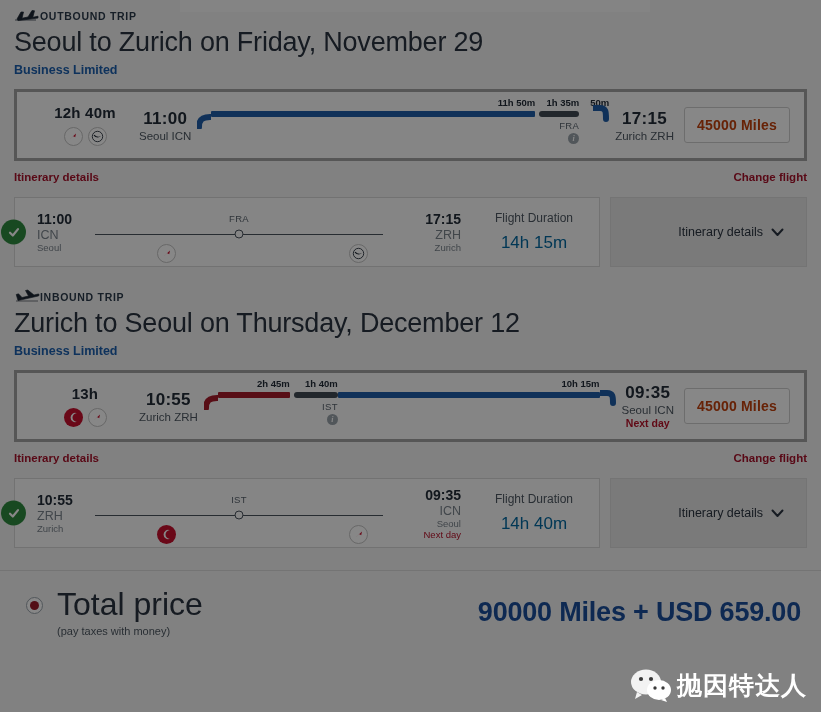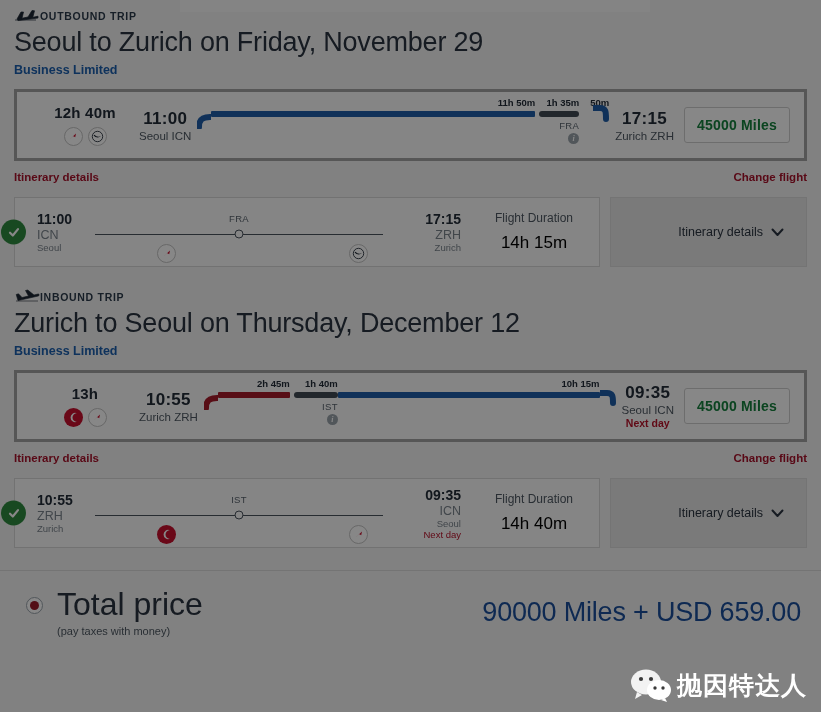--- a/index.html
+++ b/index.html
@@ -89,21 +89,21 @@
     text-align: center; margin-top: 2px; font-style: italic;
     font-family: "Liberation Serif", serif;
   }
   .hookL { width: 14px; height: 20px; }
   .hookR { width: 16px; height: 20px; }
 
   .miles-btn {
     flex: none; margin-left: 10px;
     border: 1px solid #cfcfcf; background: #fff;
     border-radius: 3px; padding: 9px 12px;
-    font-size: 14px; font-weight: 700; color: #15803d;
+    font-size: 14px; font-weight: 700; color: #c2410c;
     letter-spacing: .2px;
   }
 
   
   .links-row {
     display: flex; justify-content: space-between;
     padding: 10px 14px 0 14px;
     font-size: 11.5px; font-weight: 700;
   }
   .link-red { color: #a8122b; cursor: pointer; }
@@ -139,21 +139,21 @@
     background: #fbfbfb; border: 1px solid #4a545e;
   }
   .d-stop-code {
     position: absolute; left: 50%; top: 11px; transform: translateX(-50%);
     font-size: 9.5px; color: #5a646e; letter-spacing: .3px;
   }
   .d-logo { position: absolute; top: 42px; }
 
   .d-fd { flex: none; width: 130px; text-align: center; }
   .d-fd-lbl { font-size: 12px; color: #4e5862; }
-  .d-fd-val { font-size: 17px; font-weight: 400; color: #000000; margin-top: 8px; }
+  .d-fd-val { font-size: 17px; font-weight: 400; color: #0369a1; margin-top: 8px; }
 
   .itin-panel {
     flex: 1; margin-left: 10px;
     background: #e6e6e6; border: 1px solid #dcdcdc;
     display: flex; align-items: center; justify-content: flex-end;
     padding-right: 22px;
     font-size: 12.5px; color: #2b3440;
     gap: 8px; cursor: pointer;
   }
 
@@ -167,21 +167,21 @@
   .radio {
     width: 17px; height: 17px; border-radius: 50%;
     border: 1px solid #9aa3ab; background: #fff;
     display:flex; align-items:center; justify-content:center;
     margin-top: 10px; flex: none;
   }
   .radio i { width: 9px; height: 9px; border-radius: 50%; background: #9e1b28; display:block; }
   .total-lbl { font-size: 32px; font-weight: 300; color: #2b3440; line-height: 1.1; }
   .total-sub { font-size: 11px; color: #4e5862; margin-top: 3px; }
   .total-price {
-    font-size: 27px; font-weight: 400; color: #1b4f9c; letter-spacing: -.2px;
+    font-size: 27px; font-weight: 700; color: #1b4f9c; letter-spacing: -.2px;
     white-space: nowrap;
   }
 
   
   .watermark {
     position: absolute; right: 14px; bottom: 10px;
     display: flex; align-items: center; gap: 4px;
     z-index: 60; pointer-events: none;
   }
   .wm-text {

